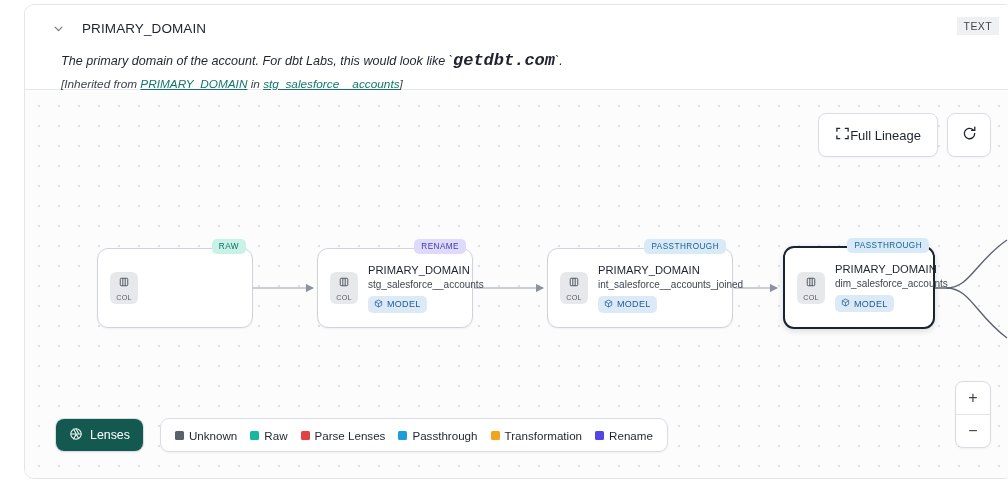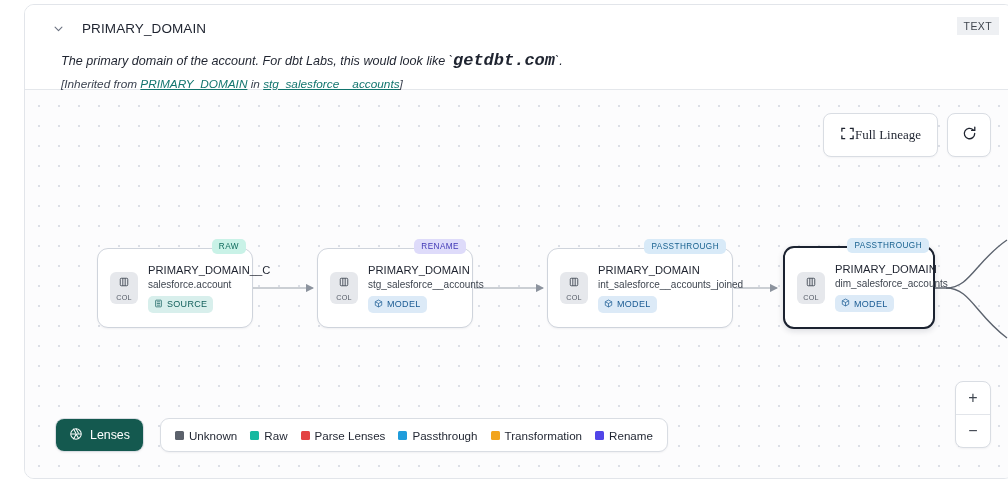--- a/index.html
+++ b/index.html
@@ -124,21 +124,20 @@
     border-radius: 8px;
     height: 42px;
     display: flex;
     align-items: center;
     gap: 0;
     padding: 0 16px;
     font-size: 13px;
     color: #1f2430;
     cursor: pointer;
     box-shadow: 0 1px 2px rgba(16,24,40,.04);
-    font-family: Liberation Serif, serif;
   }
   .btn-icon-only {
     width: 42px;
     padding: 0;
     justify-content: center;
   }
 
   
   .node {
     position: absolute;
@@ -377,35 +376,20 @@
         <div class="type-pill pill-raw" style="right:6px;">RAW</div>
         <div class="col-chip">
           <span>
             <svg width="12" height="12" viewBox="0 0 16 16" fill="none" stroke="#4a515c" stroke-width="1.25">
               <rect x="3" y="3" width="10" height="10" rx="1.3"></rect>
                 <line x1="6.4" y1="3" x2="6.4" y2="13"></line>
                 <line x1="9.6" y1="3" x2="9.6" y2="13"></line>
             </svg>
           </span>
           <span class="col-lbl">COL</span>
-        </div>
-        <div class="node-body">
-          <div class="node-title">PRIMARY_DOMAIN__C</div>
-          <div class="node-sub">salesforce.account</div>
-          <div class="kind-badge kind-source">
-            <span>
-              <svg width="9" height="9" viewBox="0 0 14 14" fill="none" stroke="#14615d" stroke-width="1.1">
-                  <rect x="2.5" y="1.8" width="9" height="10.4" rx="1"></rect>
-                  <line x1="4.4" y1="4.4" x2="9.6" y2="4.4"></line>
-                  <line x1="4.4" y1="7" x2="9.6" y2="7"></line>
-                  <line x1="4.4" y1="9.6" x2="9.6" y2="9.6"></line>
-                </svg>
-            </span>
-            <span>SOURCE</span>
-          </div>
         </div>
       </div>
 
       <div class="node" style="left:292px; top:158px;">
         <div class="type-pill pill-rename" style="right:6px;">RENAME</div>
         <div class="col-chip">
           <span>
             <svg width="12" height="12" viewBox="0 0 16 16" fill="none" stroke="#4a515c" stroke-width="1.25">
               <rect x="3" y="3" width="10" height="10" rx="1.3"></rect>
                 <line x1="6.4" y1="3" x2="6.4" y2="13"></line>

